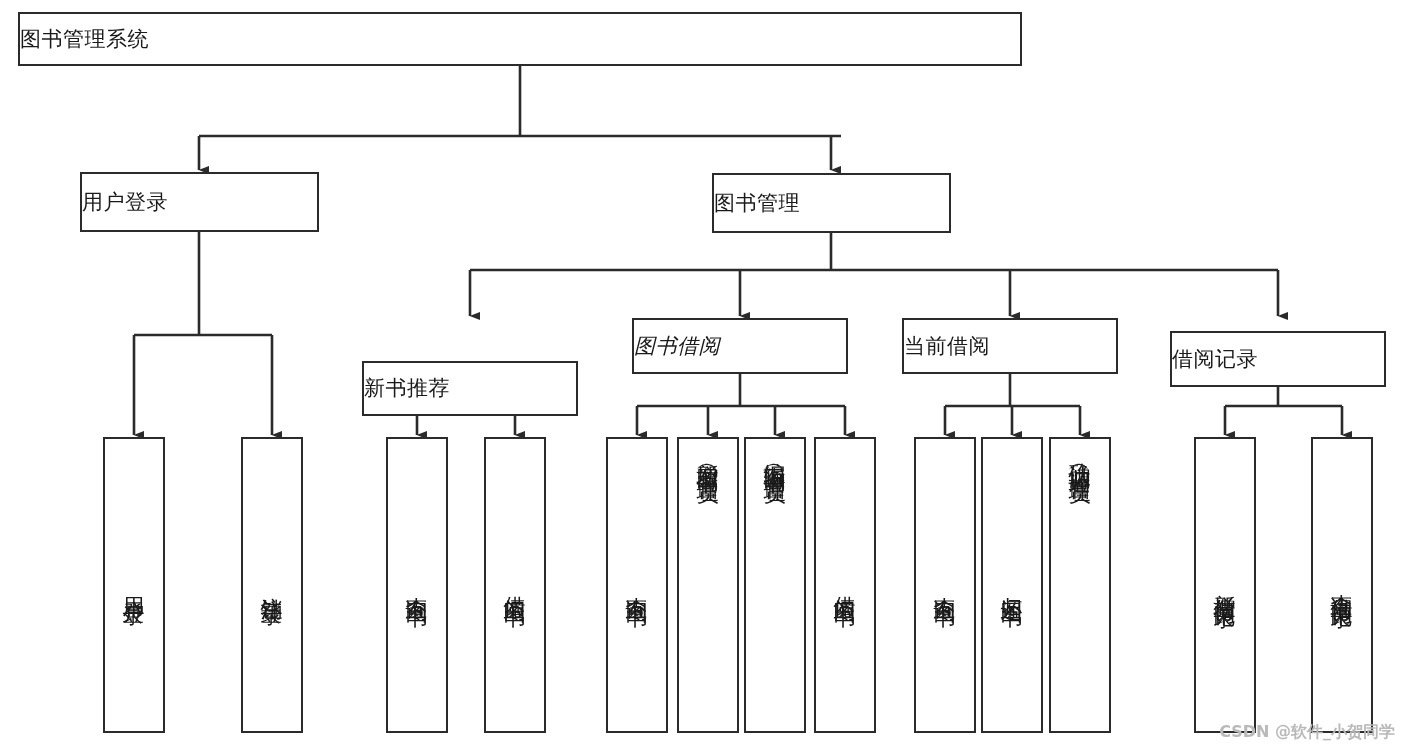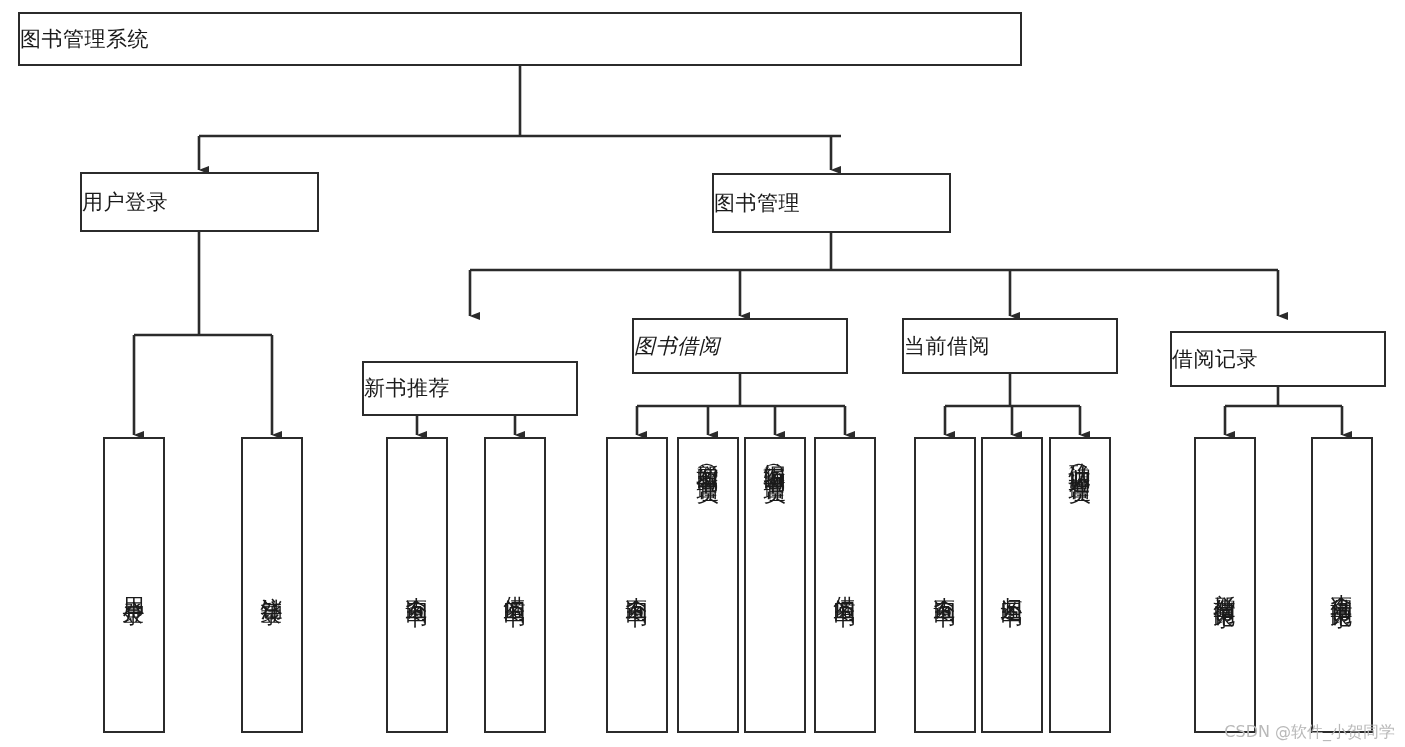--- a/index.html
+++ b/index.html
@@ -62,20 +62,21 @@
   }
   #watermark {
     position: absolute;
     right: 10px;
     bottom: 4px;
     font-size: 16px;
     color: #b9b9b9;
     font-family: "DejaVu Sans", "Liberation Sans", sans-serif;
     white-space: nowrap;
     pointer-events: none;
+    font-weight: bold;
   }
 </style>
 </head>
 <body>
 
 <div id="diagram-canvas">
 
   <svg id="diagram-svg" viewBox="0 0 1405 747" xmlns="http://www.w3.org/2000/svg">
     <defs>
       <marker id="arrowhead" markerWidth="9" markerHeight="11" refX="4.5" refY="10.2" orient="auto" markerUnits="userSpaceOnUse">

